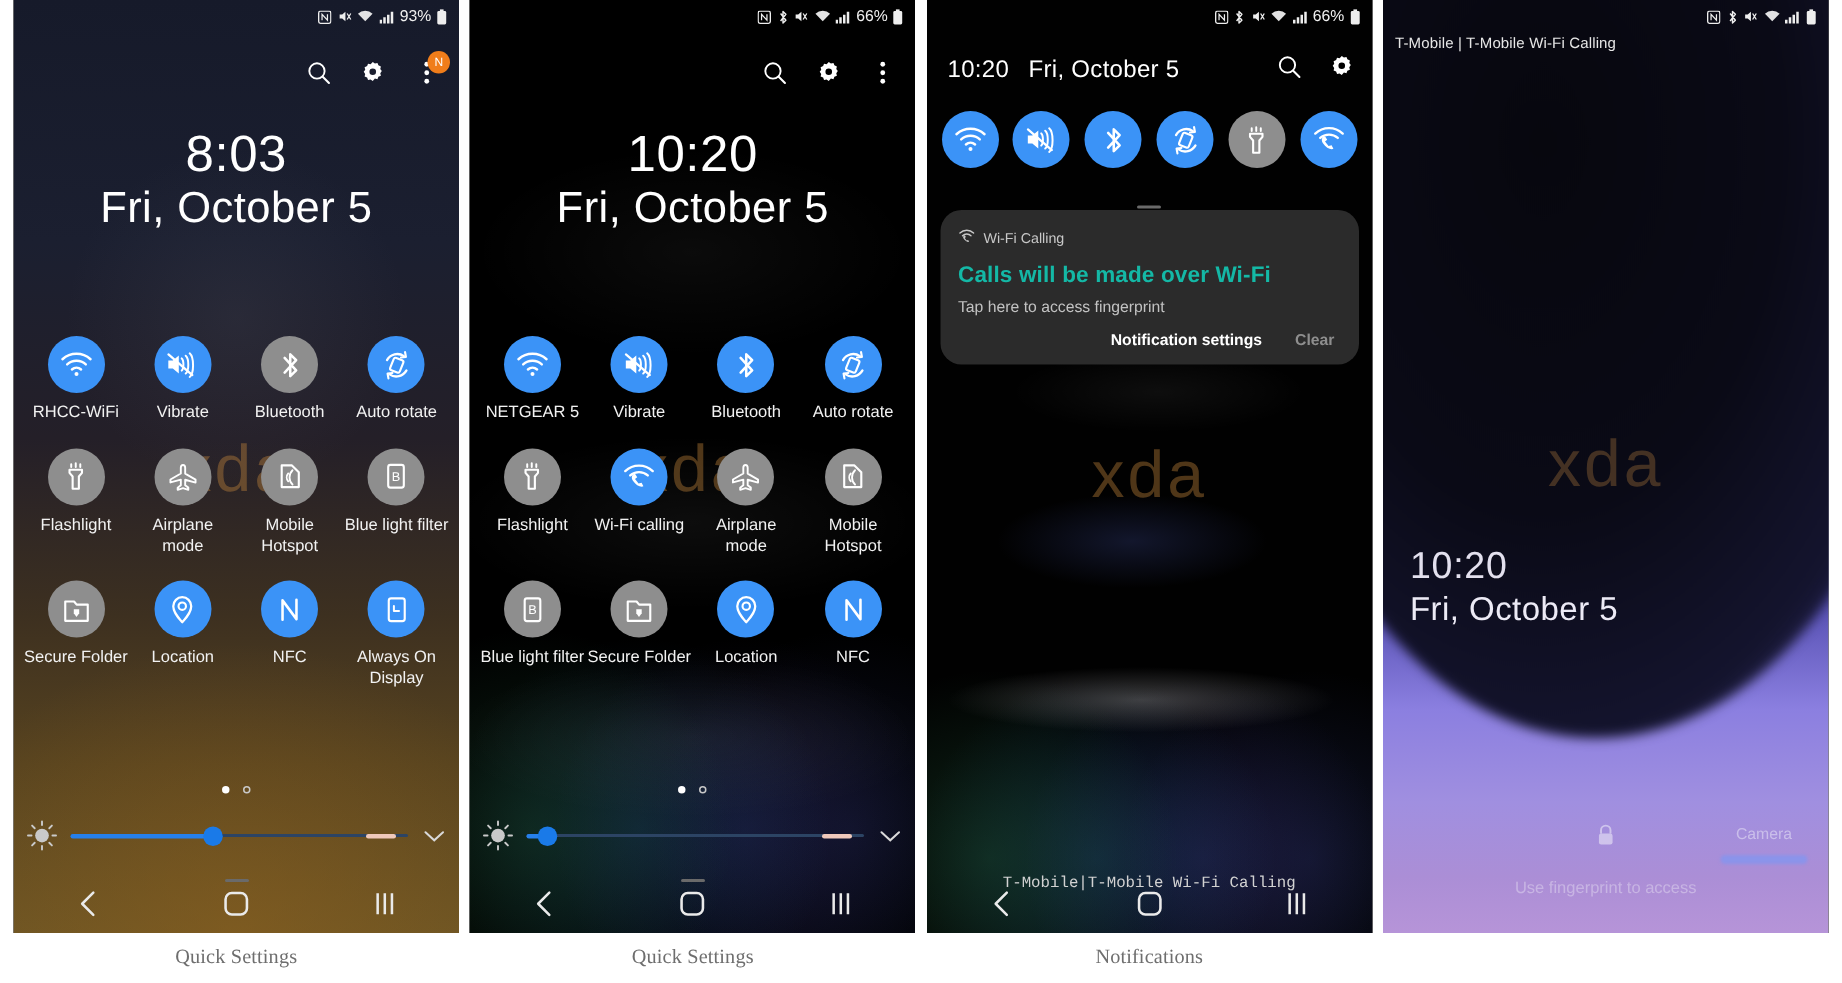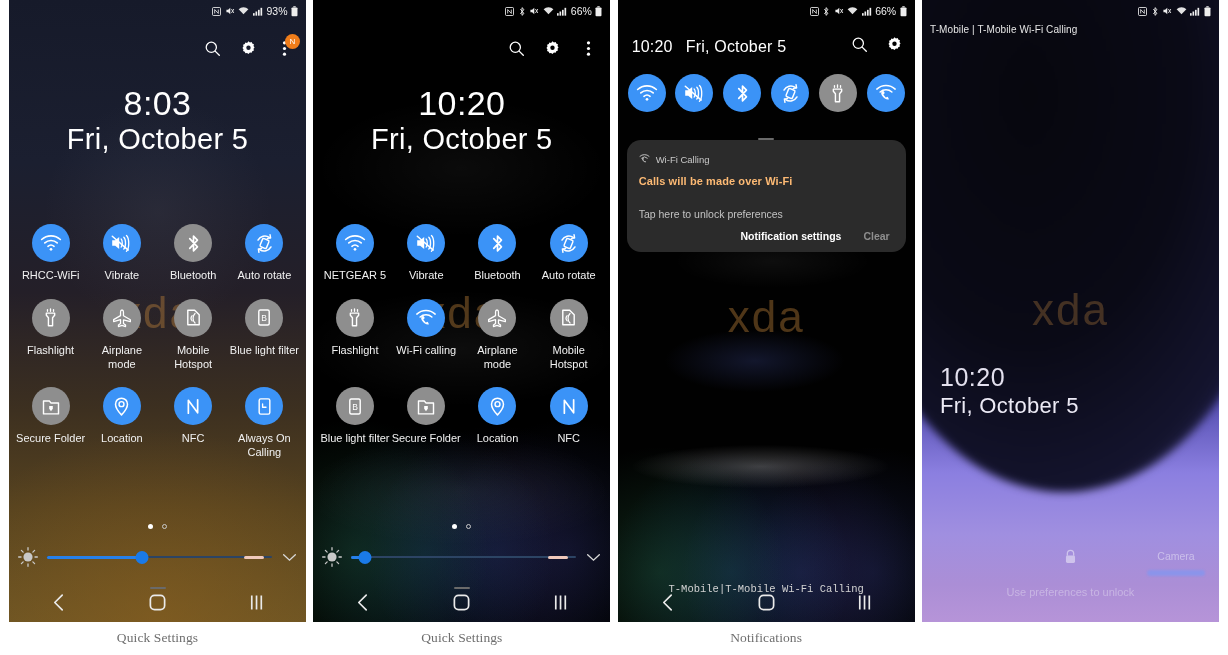--- a/index.html
+++ b/index.html
@@ -187,21 +187,21 @@
   
   .notif-card {
     position: absolute; left: 9px; right: 9px; top: 140px;
     background: #2b2b2b;
     border-radius: 14px;
     padding: 10px 12px 8px 12px;
     z-index: 12;
   }
   .notif-head { display: flex; align-items: center; gap: 6px; margin-bottom: 7px; }
   .notif-app { font-size: 9.5px; color: #c8c8c8; }
-  .notif-title { font-size: 11px; color: #fdba74; font-weight: bold; margin-bottom: 21px; letter-spacing: .1px;}
+  .notif-title { font-size: 15px; color: #14b8a6; font-weight: bold; margin-bottom: 7px; letter-spacing: .1px;}
   .notif-body { font-size: 10.5px; color: #c2c2c2; margin-bottom: 10px; }
   .notif-actions { display: flex; justify-content: flex-end; align-items: center; gap: 22px; padding-right: 4px; padding-bottom: 2px;}
   .notif-act { font-size: 10.5px; color: #ffffff; font-weight: bold; }
   .notif-act.muted { color: #8e8e8e; font-weight: bold; text-align: right; }
 
   .qs3-header {
     position: absolute; top: 36px; left: 14px; right: 12px;
     display: flex; align-items: center; z-index: 15;
   }
   .qs3-time { font-size: 16px; color: #fff; font-weight: 400; letter-spacing: .2px;}
@@ -421,21 +421,21 @@
             </div>
             <div class="tile-label">NFC</div>
           </div>
           <div class="tile">
             <div class="tile-circle on">
               <svg width="19" height="21" viewBox="0 0 20 22">
                 <rect x="4.4" y="3" width="11.2" height="16" rx="1.7" fill="none" stroke="#fff" stroke-width="1.5"></rect>
                 <path d="M8 8.4v3.4h3.6" fill="none" stroke="#fff" stroke-width="1.4" stroke-linecap="round" stroke-linejoin="round"></path>
               </svg>
             </div>
-            <div class="tile-label">Always On Calling</div>
+            <div class="tile-label">Always On Display</div>
           </div>
         </div>
 
       <div class="page-dots" style="top:524px;">
         <span class="dot"></span>
         <span class="dot hollow"></span>
       </div>
 
       <div class="brightness-row" style="top:546px;">
         <span class="bright-icon">
@@ -860,21 +860,21 @@
           <span>
             <svg width="11" height="11" viewBox="0 0 14 14">
                 <path d="M1.2 4.2A8.4 8.4 0 0 1 12.8 4.2" fill="none" stroke="#c8c8c8" stroke-width="1.2" stroke-linecap="round"></path>
                 <path d="M3.4 6.5A5.2 5.2 0 0 1 10.6 6.5" fill="none" stroke="#c8c8c8" stroke-width="1.2" stroke-linecap="round"></path>
                 <path d="M4.4 9.2c1.4 2 3.4 3 4.6 2.5l-.8-1.6-1.3.4-1.6-2 1-.8-1-1.5c-1.2.3-1.9 1.4-.9 3z" fill="#c8c8c8"></path>
               </svg>
           </span>
           <span class="notif-app">Wi-Fi Calling</span>
         </div>
         <div class="notif-title">Calls will be made over Wi-Fi</div>
-        <div class="notif-body">Tap here to unlock preferences</div>
+        <div class="notif-body">Tap here to access fingerprint</div>
         <div class="notif-actions">
           <span class="notif-act">Notification settings</span>
           <span class="notif-act muted">Clear</span>
         </div>
       </div>
 
       <div class="xda" style="top:292px;">xda</div>
 
       <div class="carrier-note" style="top:583px;font-family:Liberation Mono, monospace;">T-Mobile|T-Mobile Wi-Fi Calling</div>
 
@@ -957,21 +957,21 @@
         <div class="lock-date">Fri, October 5</div>
       </div>
 
       <div class="lock-lockicon">
         <svg width="13" height="16" viewBox="0 0 14 17">
             <path d="M3.6 7V4.8a3.4 3.4 0 0 1 6.8 0V7" fill="none" stroke="rgba(240,238,250,.55)" stroke-width="1.4"></path>
             <rect x="2.1" y="7" width="9.8" height="8" rx="1.6" fill="rgba(240,238,250,.55)"></rect>
           </svg>
       </div>
 
-      <div class="lock-hint">Use preferences to unlock</div>
+      <div class="lock-hint">Use fingerprint to access</div>
 
       <div class="lock-camera">
         <div class="lock-camera-label">Camera</div>
         <div class="lock-camera-bar"></div>
       </div>
     </div>
   </div>
 
 </div>
 

